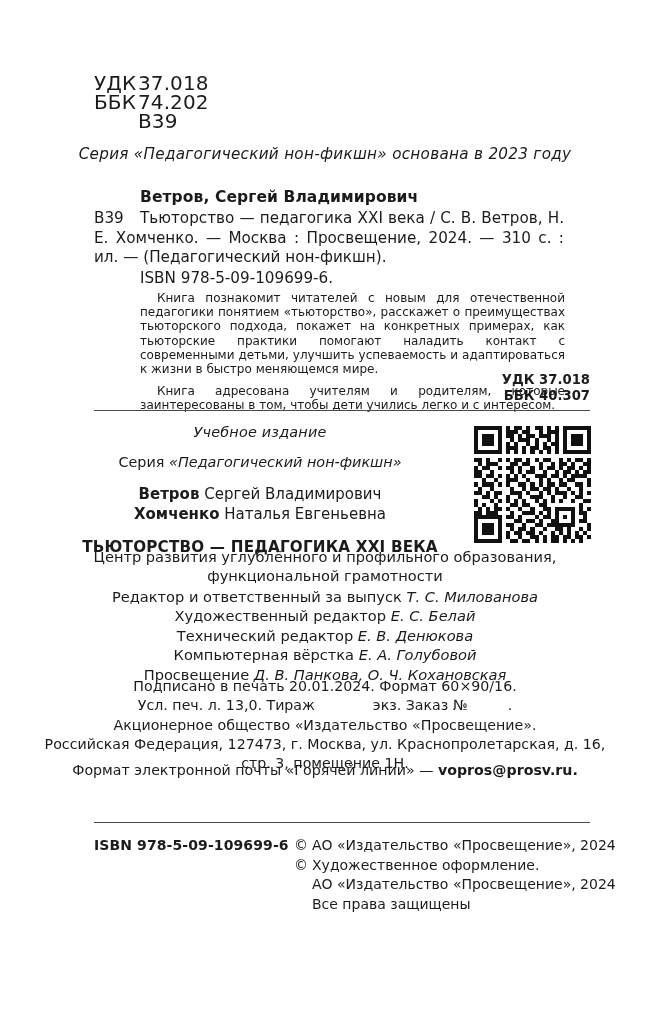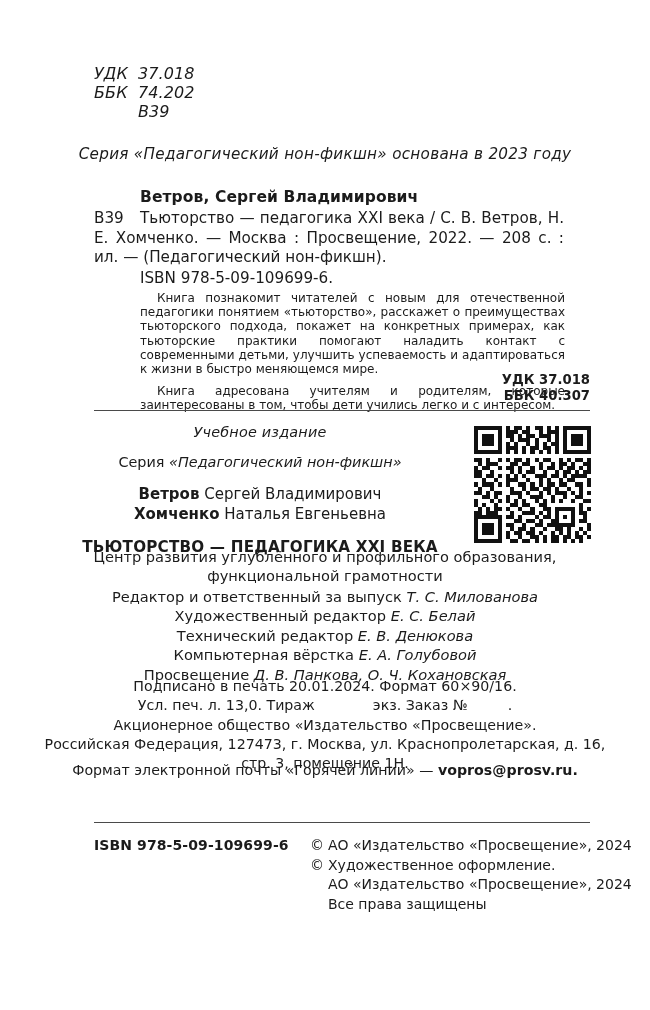--- a/index.html
+++ b/index.html
@@ -20,25 +20,24 @@
     position: absolute;
     left: 0; top: 0;
     width: 650px;
     height: 1010px;
   }
 
   
   .udk-block {
     position: absolute;
     left: 94px;
-    top: 64px;
-    font-size: 16px;
+    top: 74px;
+    font-size: 20px;
     line-height: 19px;
     letter-spacing: 0.1px;
-    font-style: italic;
   }
   .udk-row {
     display: flex;
   }
   .udk-key {
     width: 44px;
     display: inline-block;
   }
   .udk-val { display: inline-block; }
   .udk-row.indented .udk-key { width: 44px; }
@@ -233,21 +232,21 @@
     font-size: 14px;
     letter-spacing: 0.1px;
   }
   .copyright {
     position: absolute;
     left: 294px;
     top: 836px;
     font-size: 14px;
     line-height: 19.5px;
   }
-  .copy-row { white-space: nowrap; margin-left: 16px; }
+  .copy-row { white-space: nowrap; }
   .copy-mark {
     display: inline-block;
     width: 18px;
   }
   .copy-indent {
     display: inline-block;
     width: 18px;
   }
 </style>
 </head>
@@ -269,21 +268,21 @@
       <span class="udk-val">В39</span>
     </div>
   </div>
 
   <div class="series-line">Серия «Педагогический нон-фикшн» основана в 2023 году</div>
 
   <div class="bib">
     <div class="bib-author">Ветров, Сергей Владимирович</div>
     <div class="bib-body">
       <span class="bib-sigla">В39</span>
-      <div class="bib-text">Тьюторство — педагогика XXI века / С. В. Ветров, Н. Е. Хомченко. — Москва : Просвещение, 2022. — 208 с. : ил. — (Педагогический нон-фикшн).</div>
+      <div class="bib-text">Тьюторство — педагогика XXI века / С. В. Ветров, Н. Е. Хомченко. — Москва : Просвещение, 2024. — 310 с. : ил. — (Педагогический нон-фикшн).</div>
     </div>
     <div class="bib-isbn">ISBN 978-5-09-109699-6.</div>
   </div>
 
   <div class="annot">
     <p>Книга познакомит читателей с новым для отечественной педагогики понятием «тьюторство», расскажет о преимуществах тьюторского подхода, покажет на конкретных примерах, как тьюторские практики помогают наладить контакт с современными детьми, улучшить успеваемость и адаптироваться к жизни в быстро меняющемся мире.</p>
     <p>Книга адресована учителям и родителям, которые заинтересованы в том, чтобы дети учились легко и с интересом.</p>
   </div>
 
   <div class="udk-repeat">

